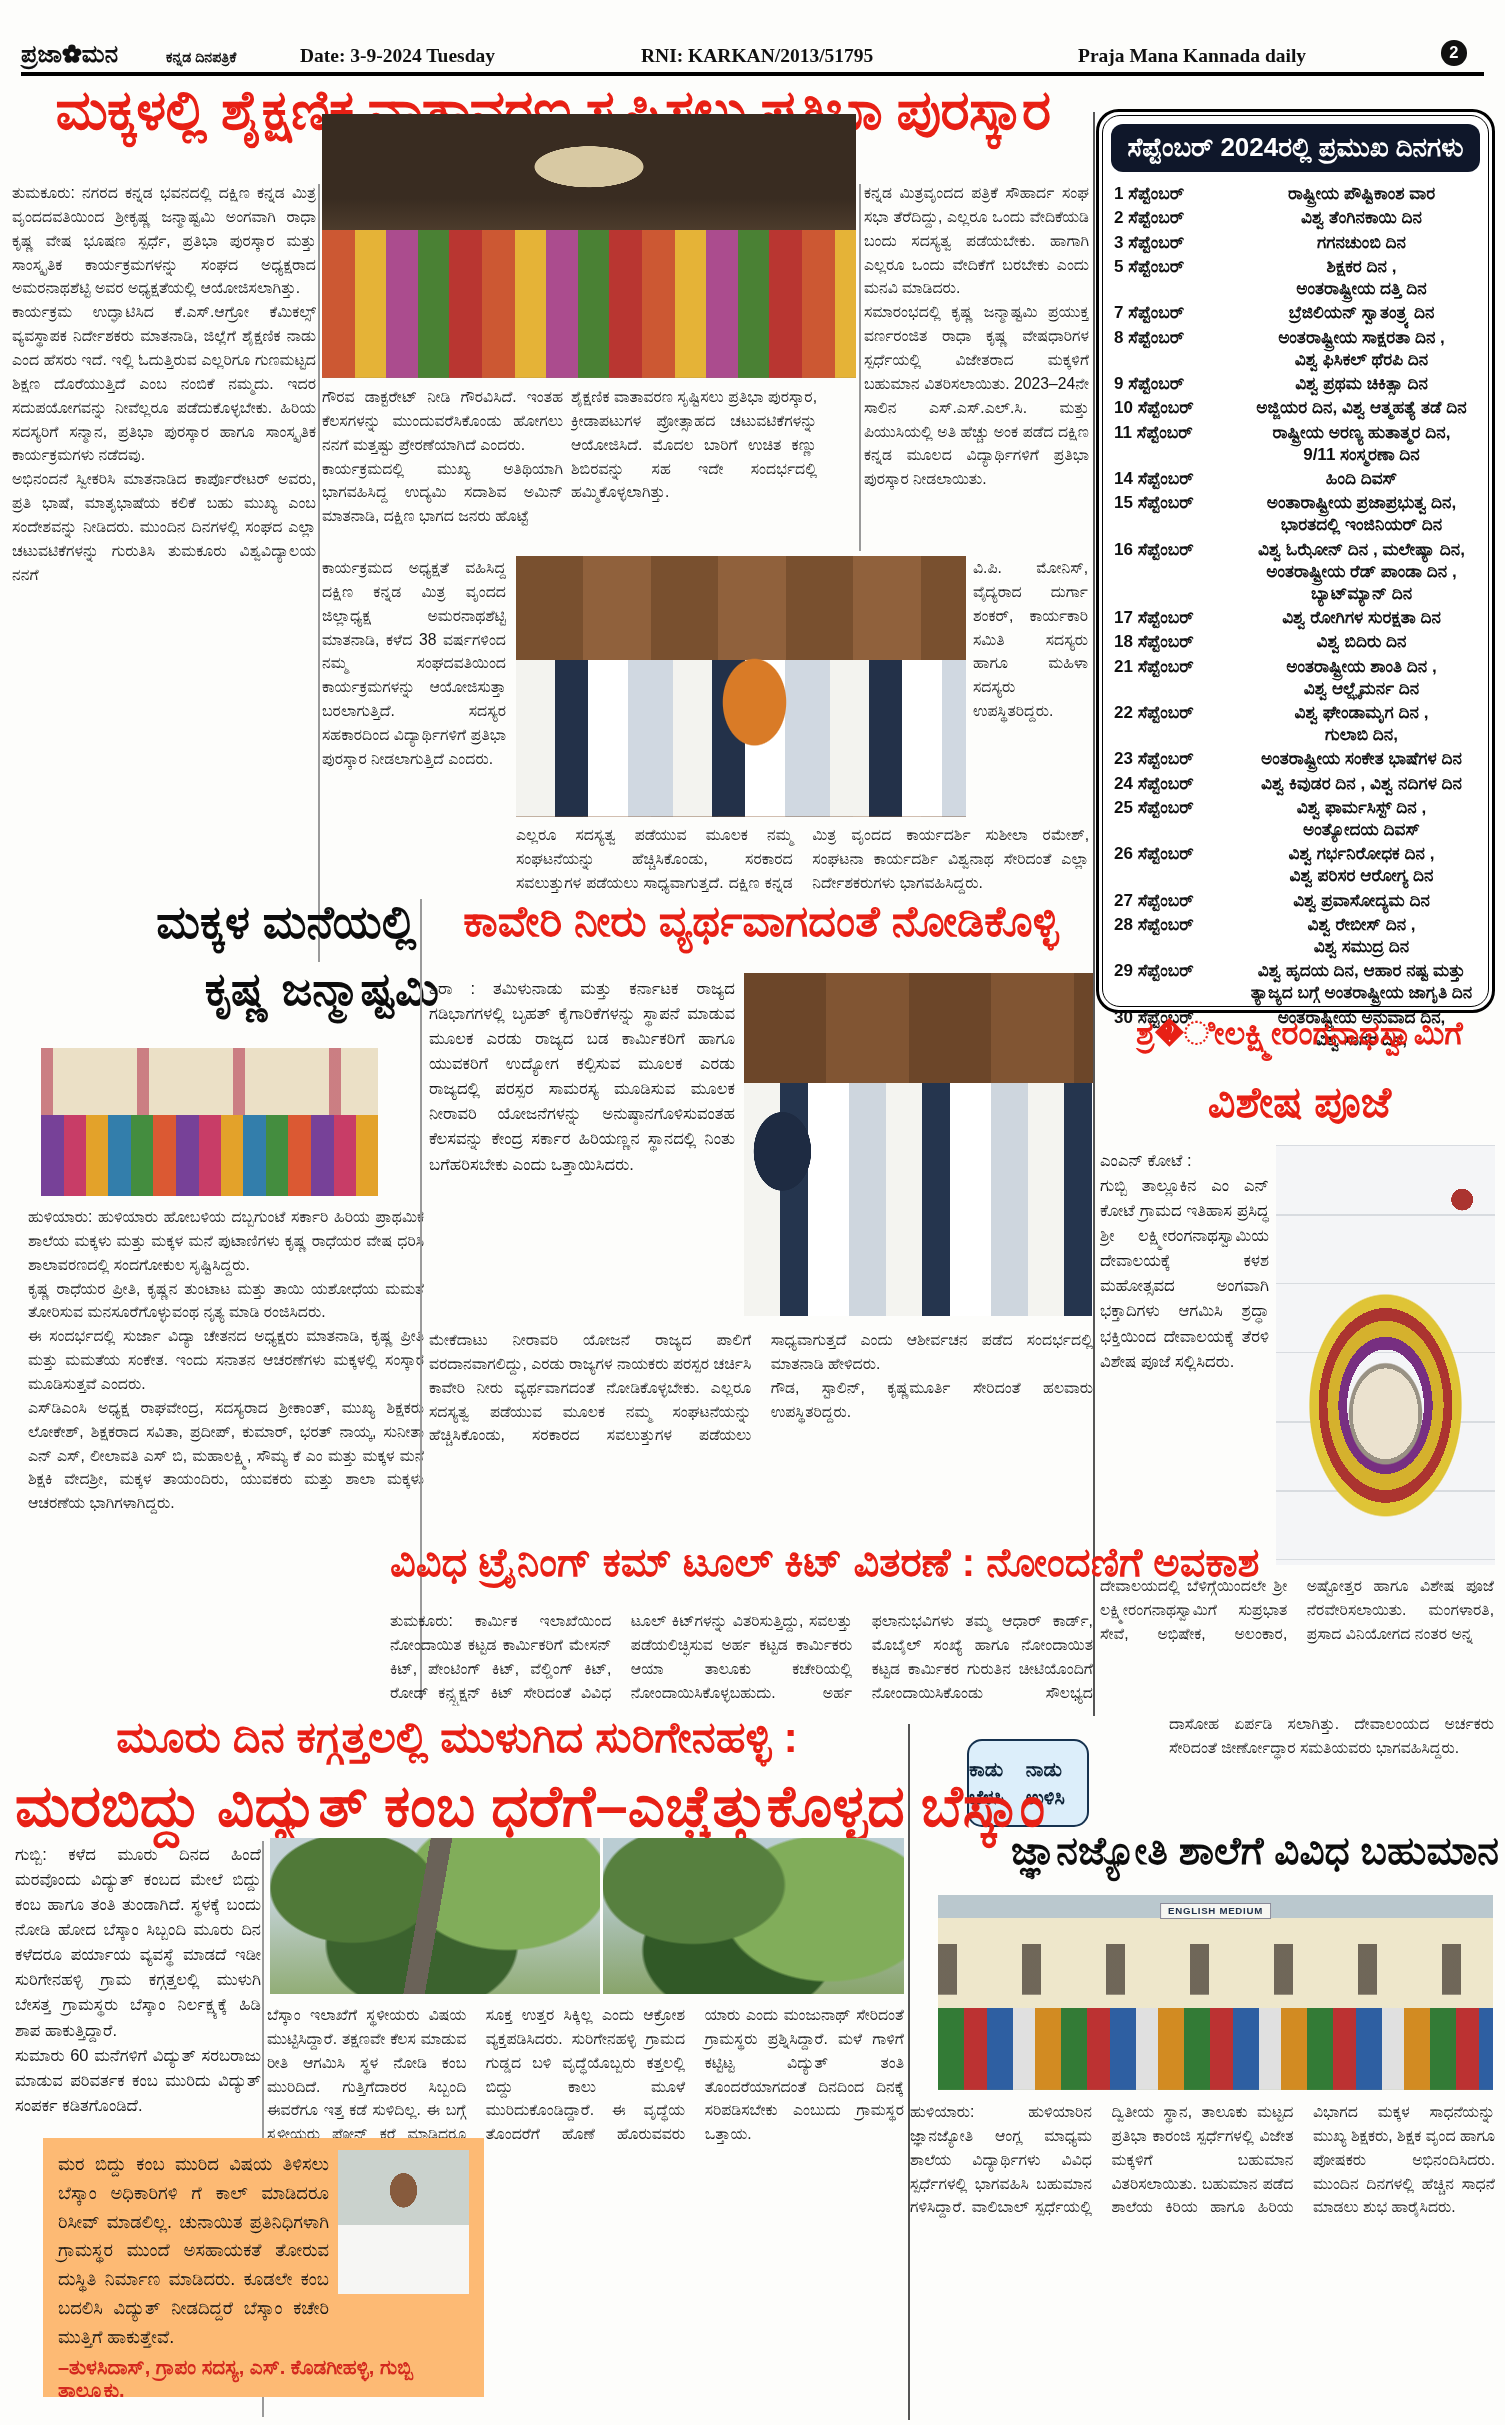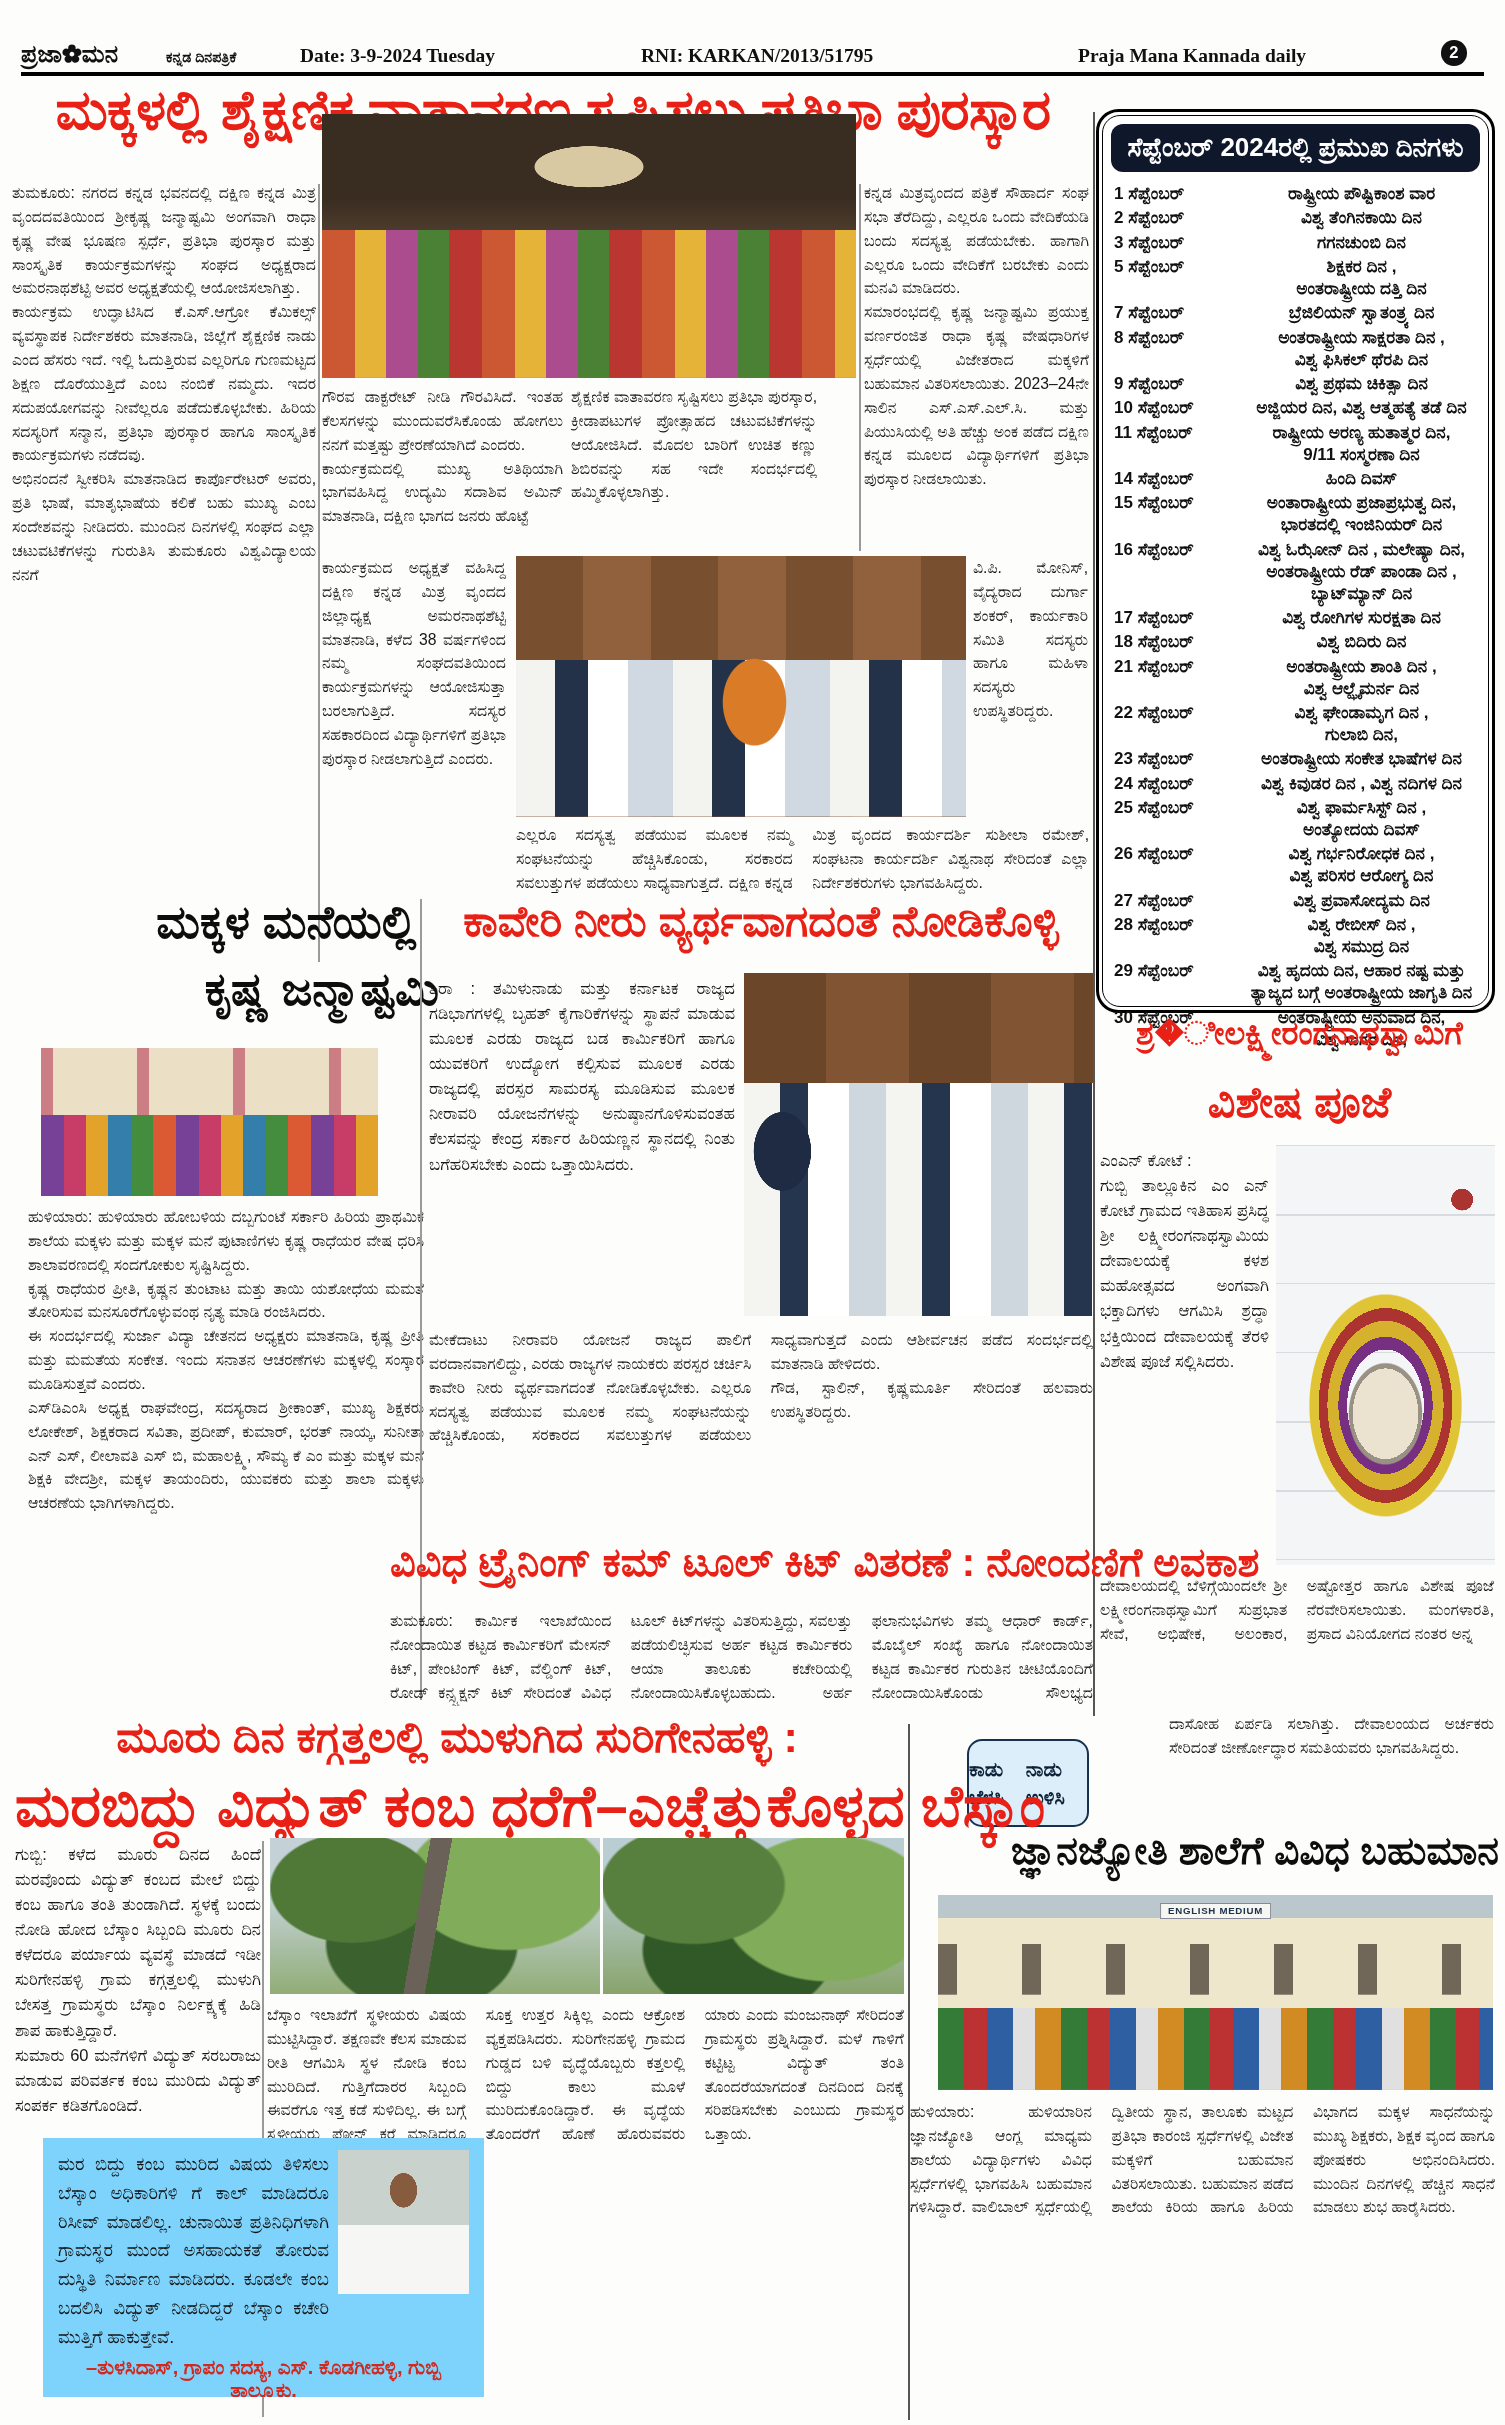--- a/index.html
+++ b/index.html
@@ -121,25 +121,25 @@
     background:#f6f6f2;color:#20324e;font-weight:bold;font-size:9.7px;
     padding:1.5px 7.5px;border:0.7px solid #889;letter-spacing:0.7px;white-space:nowrap;
   }
   
   .kadu-box{
     background:#dceefa;border:2.2px solid #16324f;border-radius:15px;
     display:flex;flex-direction:row;justify-content:flex-end;align-items:center;
     font-weight:bold;font-size:19.5px;line-height:1.45;color:#0d2236;
   }
   .quote-box{
-    background:#7dd3fc;padding:12px 15px;box-sizing:border-box;overflow:hidden;
+    background:#fdba74;padding:12px 15px;box-sizing:border-box;overflow:hidden;
   }
   .quote-box .qphoto{float:right;width:131px;height:144px;margin:0 0 6px 9px;position:relative;}
   .quote-text{font-size:18px;line-height:1.6;text-align:justify;white-space:pre-line;color:#131313;}
-  .quote-by{font-size:20px;font-weight:bold;color:#d3281e;margin-top:4.5px;text-align:center;}
+  .quote-by{font-size:20px;font-weight:bold;color:#d3281e;margin-top:4.5px;}
   .cols2{column-count:2;column-gap:19.5px;}
   .cols3{column-count:3;column-gap:19.5px;}
 </style>
 </head>
 <body>
 
 <div class="abs" style="left:21px;top:40px;font-size:24px;font-weight:bold;color:#111;">ಪ್ರಜಾ✿ಮನ</div>
 <div class="abs" style="left:166px;top:49px;font-size:14.2px;font-weight:bold;">ಕನ್ನಡ ದಿನಪತ್ರಿಕೆ</div>
 <div class="abs serif" style="left:300px;top:45px;font-size:19.5px;font-weight:bold;">Date: 3-9-2024 Tuesday</div>
 <div class="abs serif" style="left:641px;top:45px;font-size:19.5px;font-weight:bold;">RNI: KARKAN/2013/51795</div>

